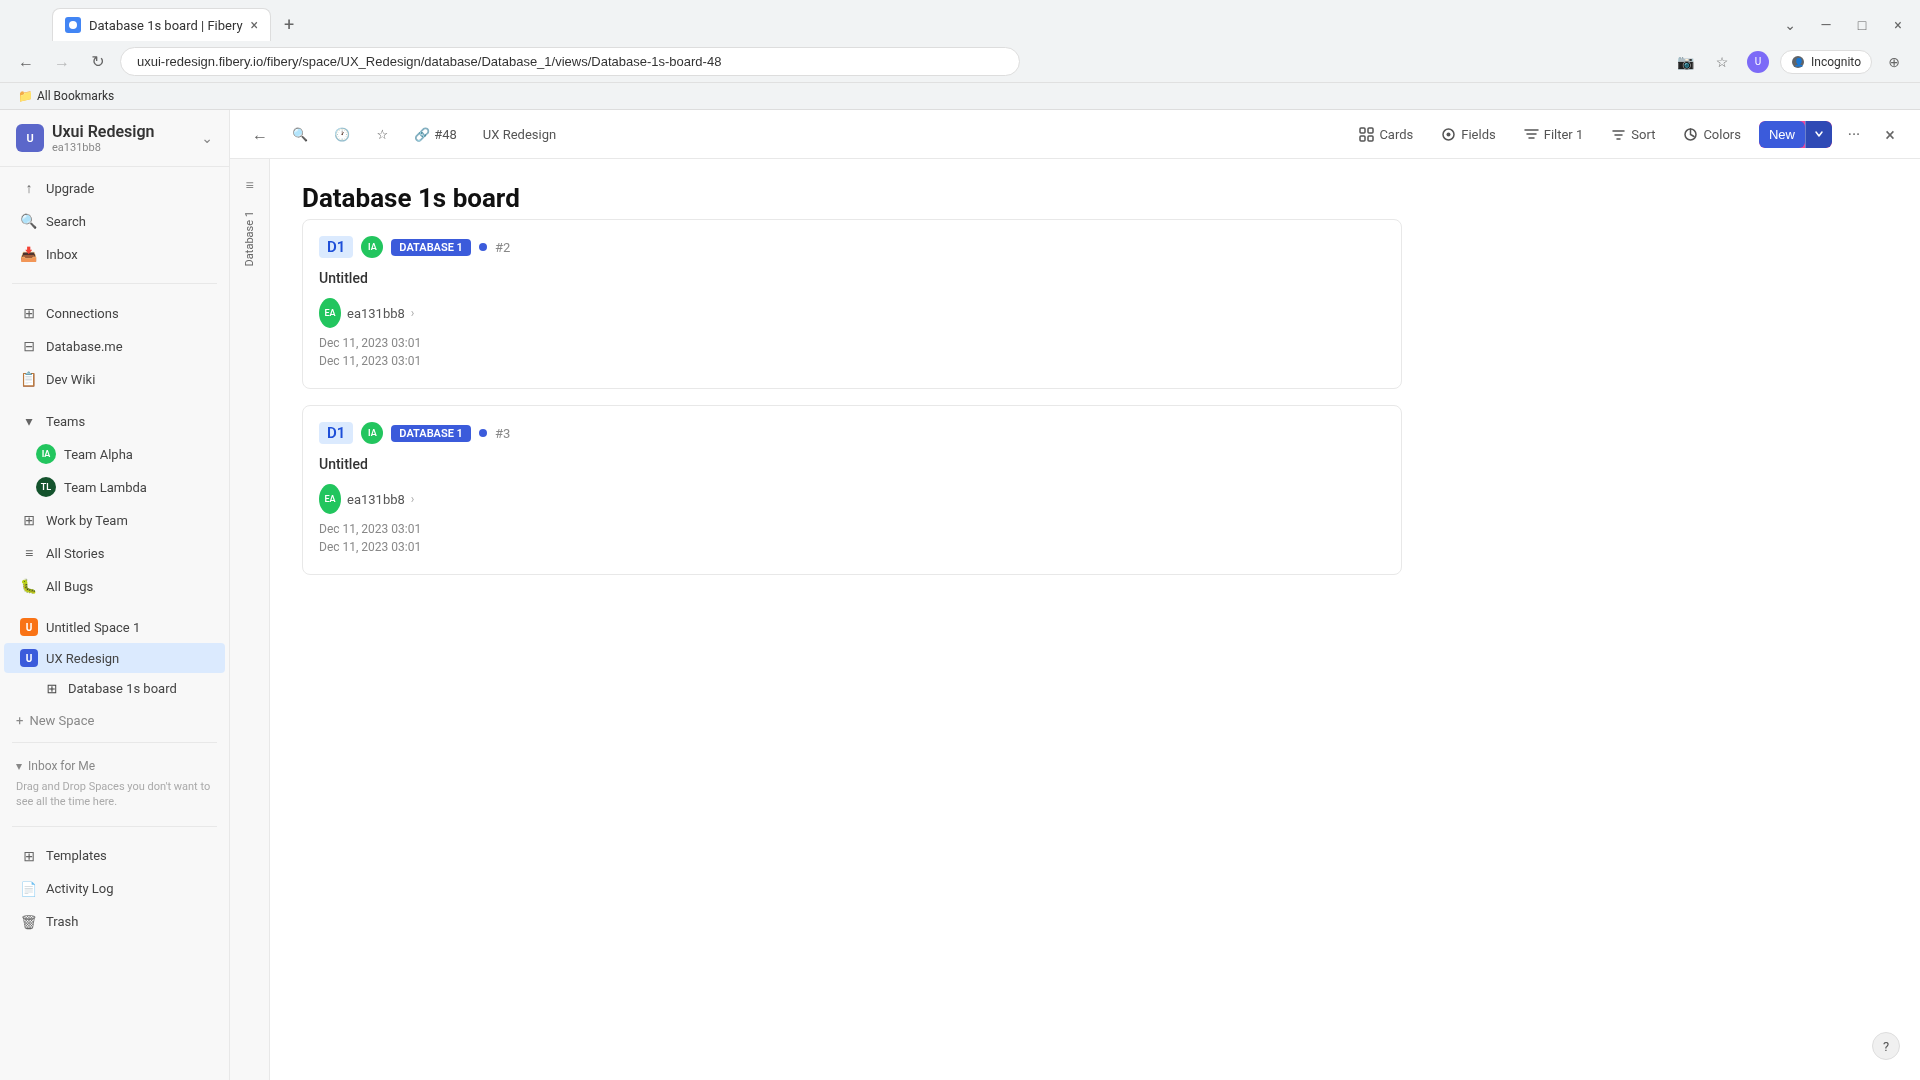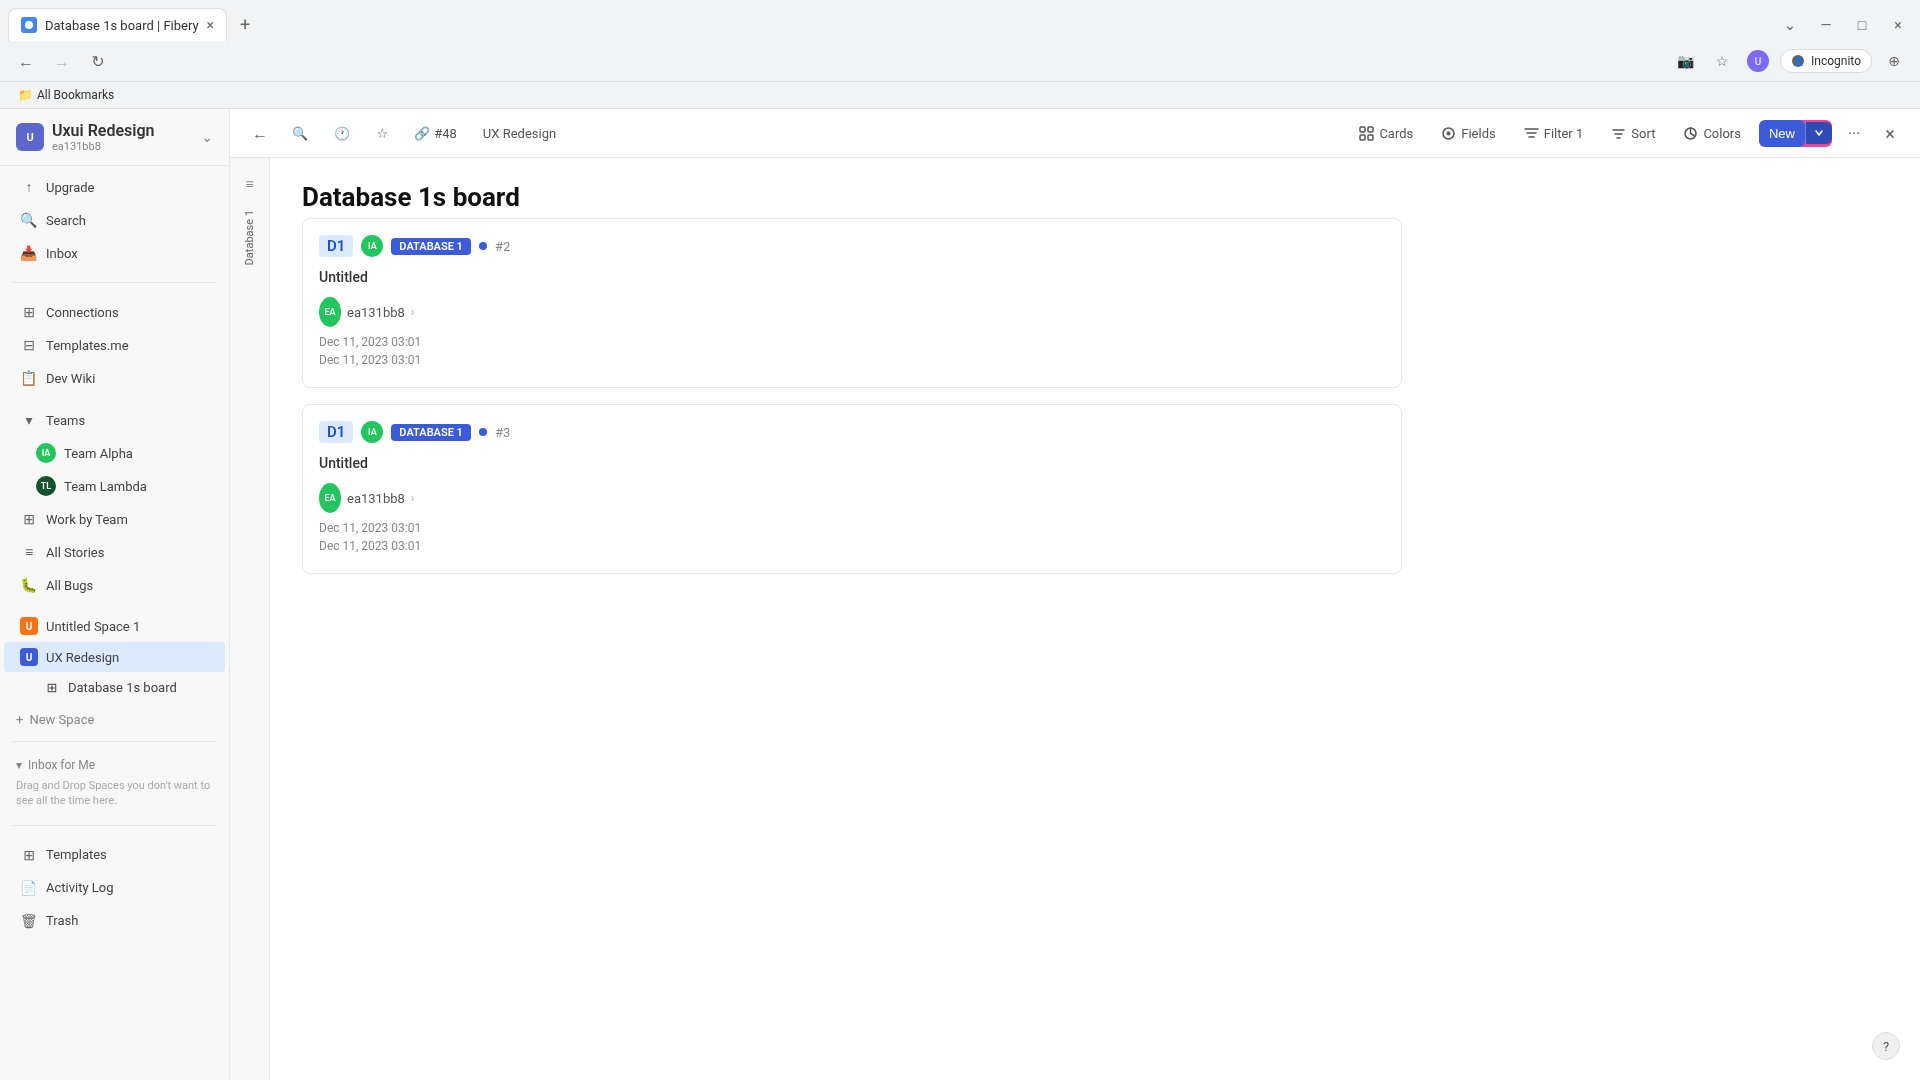--- a/index.html
+++ b/index.html
@@ -1,20 +1,20 @@
 <!DOCTYPE html>
 <html><head>
   <meta charset="utf-8">
   <style>
     * { margin: 0; padding: 0; box-sizing: border-box; }
     body { font-family: -apple-system, BlinkMacSystemFont, 'Segoe UI', Roboto, sans-serif; background: #fff; display: flex; flex-direction: column; height: 1080px; overflow: hidden; }
 
     
     .browser-chrome { background: #f1f3f4; border-bottom: 1px solid #ddd; }
-    .browser-tab-bar { display: flex; align-items: center; padding: 8px 8px 0; gap: 4px; }
+    .browser-tab-bar { display: flex; align-items: center; padding: 8px 8px 0; gap: 4px; margin-left: 44px; }
     .browser-tab { display: flex; align-items: center; gap: 8px; background: #fff; border-radius: 8px 8px 0 0; padding: 8px 12px; font-size: 13px; color: #333; max-width: 220px; border: 1px solid #ddd; border-bottom: none; }
     .browser-tab-favicon { width: 16px; height: 16px; background: #4285f4; border-radius: 3px; display: flex; align-items: center; justify-content: center; }
     .browser-tab-title { flex: 1; white-space: nowrap; overflow: hidden; text-overflow: ellipsis; font-size: 13px; }
     .browser-tab-close { color: #666; cursor: pointer; font-size: 14px; }
     .browser-new-tab { width: 28px; height: 28px; display: flex; align-items: center; justify-content: center; border-radius: 50%; color: #666; font-size: 18px; cursor: pointer; }
     .tab-controls { margin-left: auto; display: flex; gap: 8px; align-items: center; }
     .tab-ctrl-btn { width: 28px; height: 28px; display: flex; align-items: center; justify-content: center; color: #666; cursor: pointer; font-size: 14px; }
 
     .browser-address-bar { display: flex; align-items: center; padding: 6px 12px; gap: 8px; background: #f1f3f4; }
     .nav-btn { width: 28px; height: 28px; display: flex; align-items: center; justify-content: center; color: #666; font-size: 16px; cursor: pointer; border-radius: 50%; }
@@ -63,21 +63,21 @@
     .top-toolbar { display: flex; align-items: center; padding: 10px 16px; border-bottom: 1px solid #e8e8e8; gap: 8px; }
     .toolbar-back { width: 28px; height: 28px; display: flex; align-items: center; justify-content: center; color: #666; cursor: pointer; font-size: 16px; }
     .toolbar-actions { display: flex; align-items: center; gap: 6px; }
     .toolbar-btn { display: flex; align-items: center; gap: 4px; padding: 5px 10px; border-radius: 6px; font-size: 13px; color: #555; cursor: pointer; border: none; background: none; }
     .toolbar-separator { flex: 1; }
     .view-btn { display: flex; align-items: center; gap: 5px; padding: 5px 10px; border-radius: 6px; font-size: 13px; color: #555; cursor: pointer; border: none; background: none; }
 
     .new-btn { display: flex; align-items: center; background: #3b5bdb; color: white; border: none; border-radius: 6px; padding: 6px 12px; font-size: 13px; font-weight: 500; cursor: pointer; gap: 4px; }
     .new-btn-caret { background: #2f4ab5; border-left: 1px solid rgba(255,255,255,0.3); padding: 6px 8px; border-radius: 0 6px 6px 0; cursor: pointer; display: flex; align-items: center; }
     .new-btn-main { padding: 6px 10px; }
-    .new-btn-wrapper { display: flex; border-radius: 6px; overflow: hidden; background: #ec4899; align-items: center; }
+    .new-btn-wrapper { display: flex; border-radius: 6px; overflow: hidden; background: #ec4899; }
     .more-btn { width: 28px; height: 28px; display: flex; align-items: center; justify-content: center; color: #666; cursor: pointer; font-size: 16px; border-radius: 4px; }
     .close-btn { width: 28px; height: 28px; display: flex; align-items: center; justify-content: center; color: #666; cursor: pointer; font-size: 18px; border-radius: 4px; }
 
     
     .page-area { display: flex; flex: 1; overflow: hidden; }
     .sidebar-mini { width: 40px; background: #f8f8f8; border-right: 1px solid #e8e8e8; display: flex; flex-direction: column; align-items: center; padding: 12px 0; gap: 8px; }
     .mini-icon { width: 28px; height: 28px; display: flex; align-items: center; justify-content: center; color: #888; cursor: pointer; font-size: 14px; border-radius: 4px; }
     .mini-label { writing-mode: vertical-rl; transform: rotate(180deg); font-size: 11px; color: #666; margin-top: 4px; white-space: nowrap; }
 
     .page-content { flex: 1; overflow-y: auto; padding: 24px 32px; }
@@ -119,20 +119,21 @@
       <div class="tab-ctrl-btn">⌄</div>
       <div class="tab-ctrl-btn">—</div>
       <div class="tab-ctrl-btn">□</div>
       <div class="tab-ctrl-btn">×</div>
     </div>
   </div>
   <div class="browser-address-bar">
     <div class="nav-btn">←</div>
     <div class="nav-btn" style="opacity:0.4">→</div>
     <div class="nav-btn">↻</div>
+    <input class="address-input" type="text" readonly="" value="uxui-redesign.fibery.io/fibery/space/UX_Redesign/database/Database_1/views/Database-1s-board-48" style="">
     <div class="browser-actions">
       <div class="browser-action-btn">📷</div>
       <div class="browser-action-btn">☆</div>
       <div class="browser-action-btn">
         <div style="width:22px;height:22px;background:#7c6af7;border-radius:50%;display:flex;align-items:center;justify-content:center;font-size:10px;color:white;">U</div>
       </div>
       <div class="incognito-badge">
         <svg width="14" height="14" viewBox="0 0 14 14" fill="none">
             <circle cx="7" cy="7" r="6" fill="#5f6368"></circle>
             <text x="3.5" y="10" font-size="8" fill="white">👤</text>
@@ -184,21 +185,21 @@
 
     <div class="sidebar-divider"></div>
 
     <div class="sidebar-section">
       <div class="sidebar-item">
         <div class="sidebar-item-icon">⊞</div>
         <span class="sidebar-item-label">Connections</span>
       </div>
       <div class="sidebar-item">
         <div class="sidebar-item-icon">⊟</div>
-        <span class="sidebar-item-label">Templates.me</span>
+        <span class="sidebar-item-label">Database.me</span>
       </div>
       <div class="sidebar-item">
         <div class="sidebar-item-icon">📋</div>
         <span class="sidebar-item-label">Dev Wiki</span>
       </div>
     </div>
 
     <div class="sidebar-section">
       <div class="sidebar-item">
         <div class="sidebar-item-icon">▾</div>

